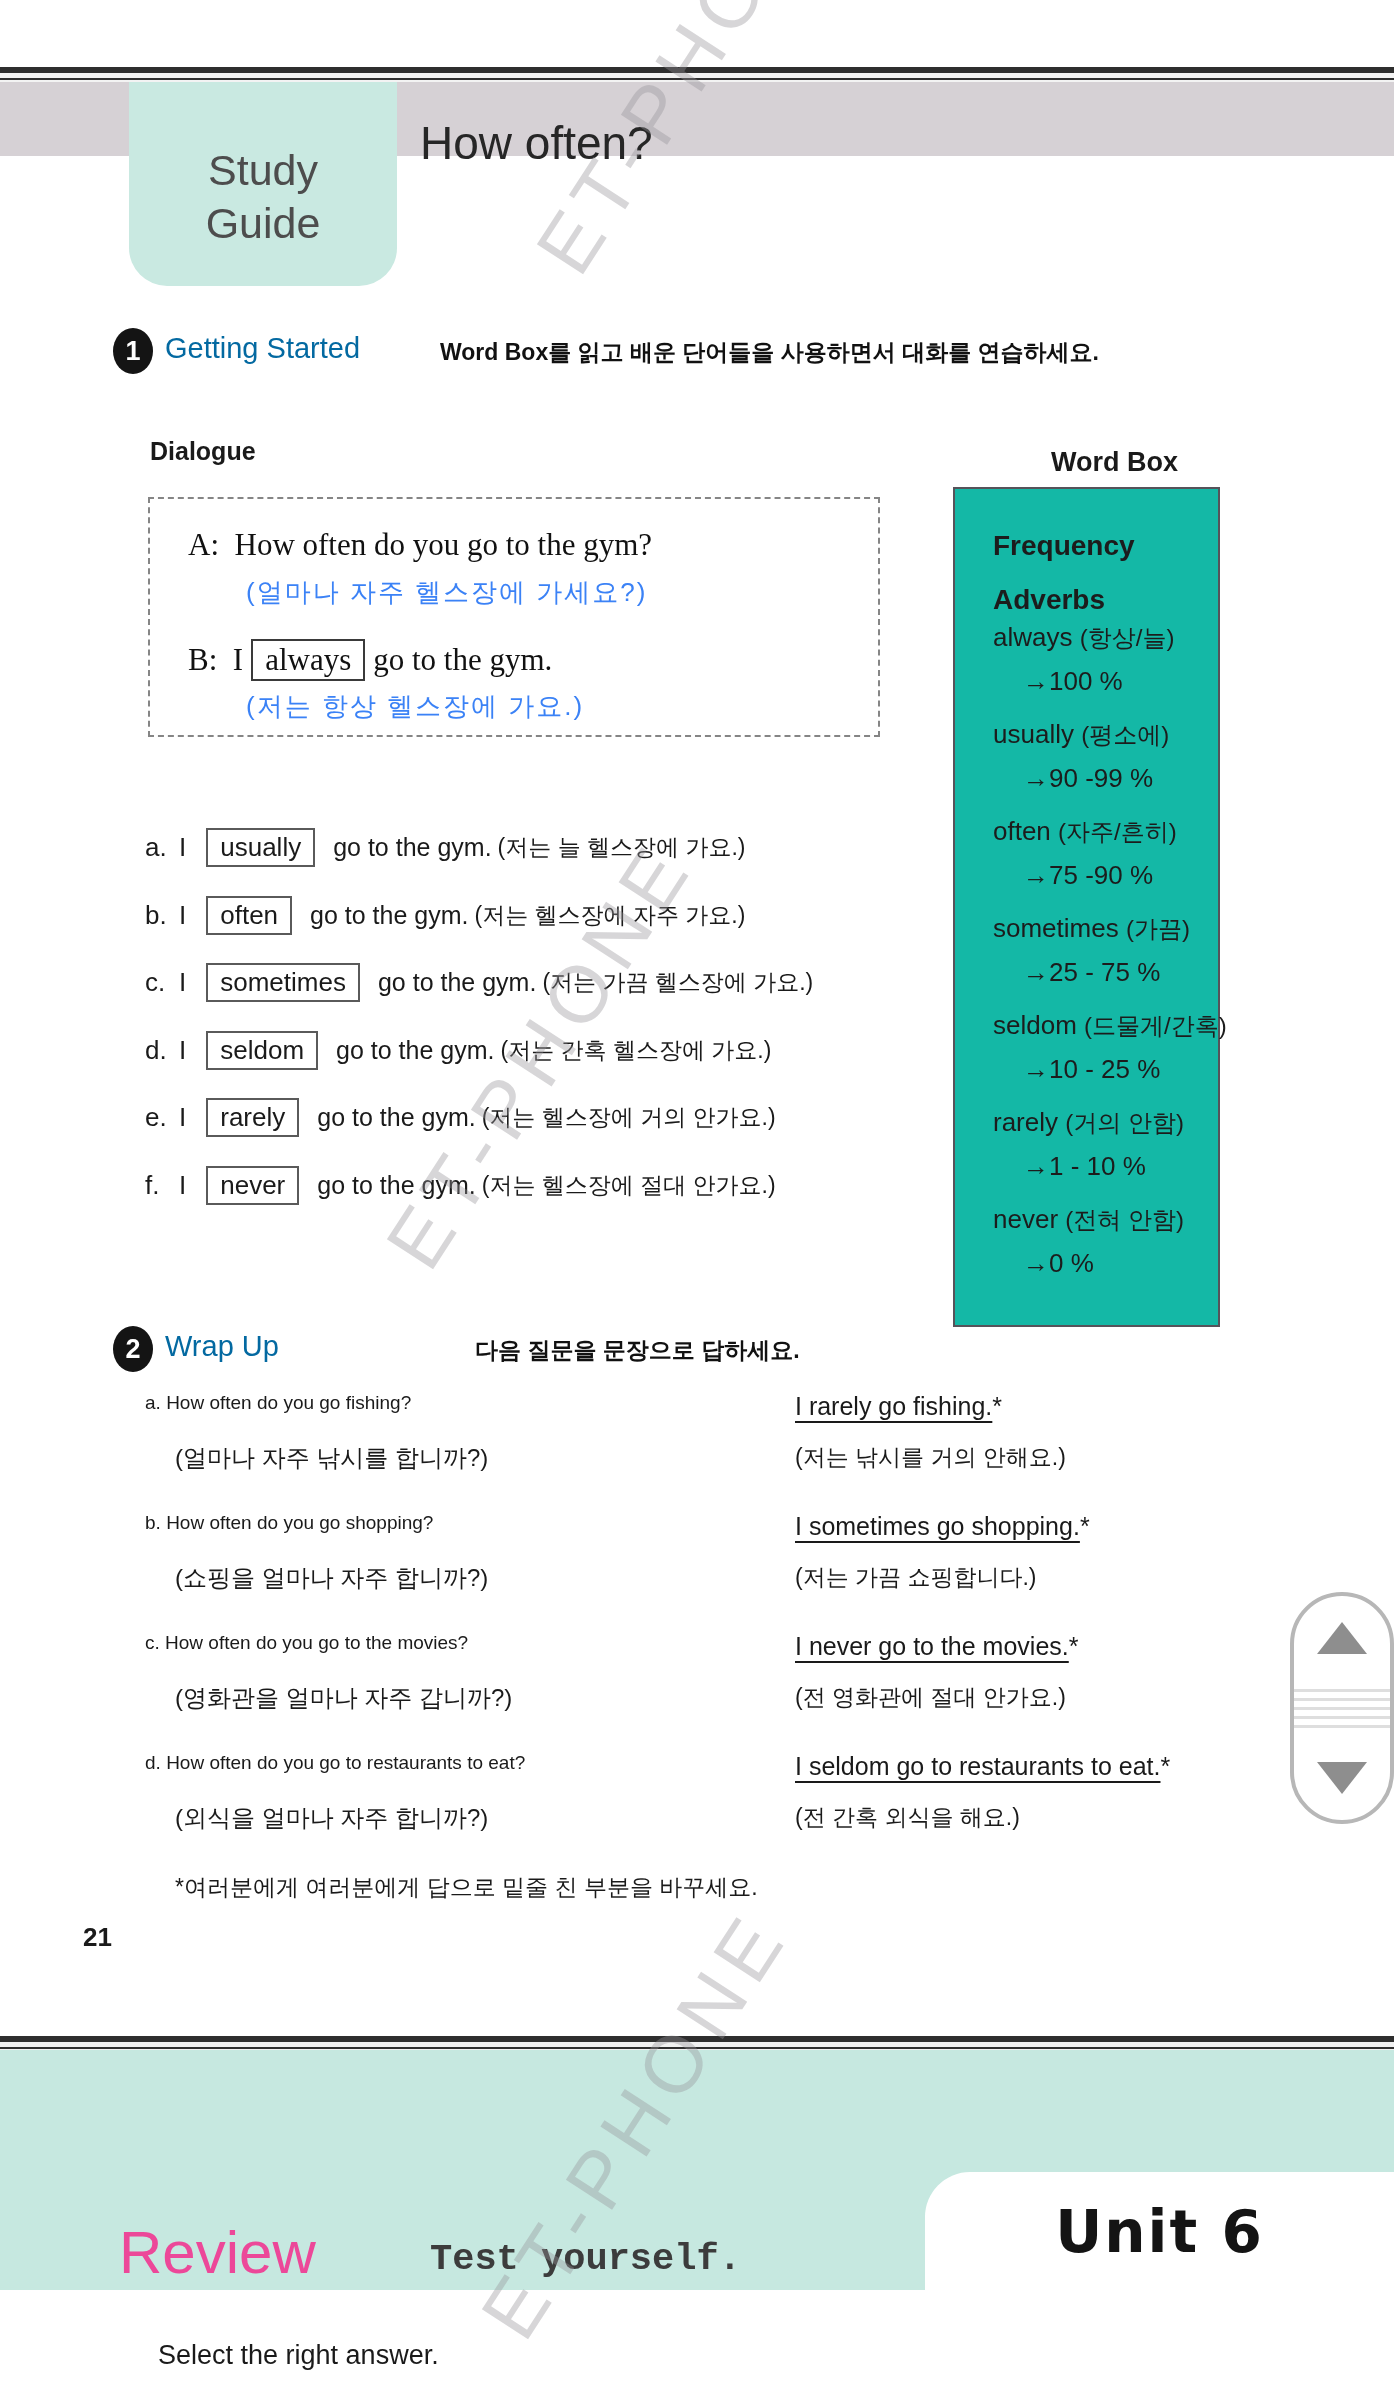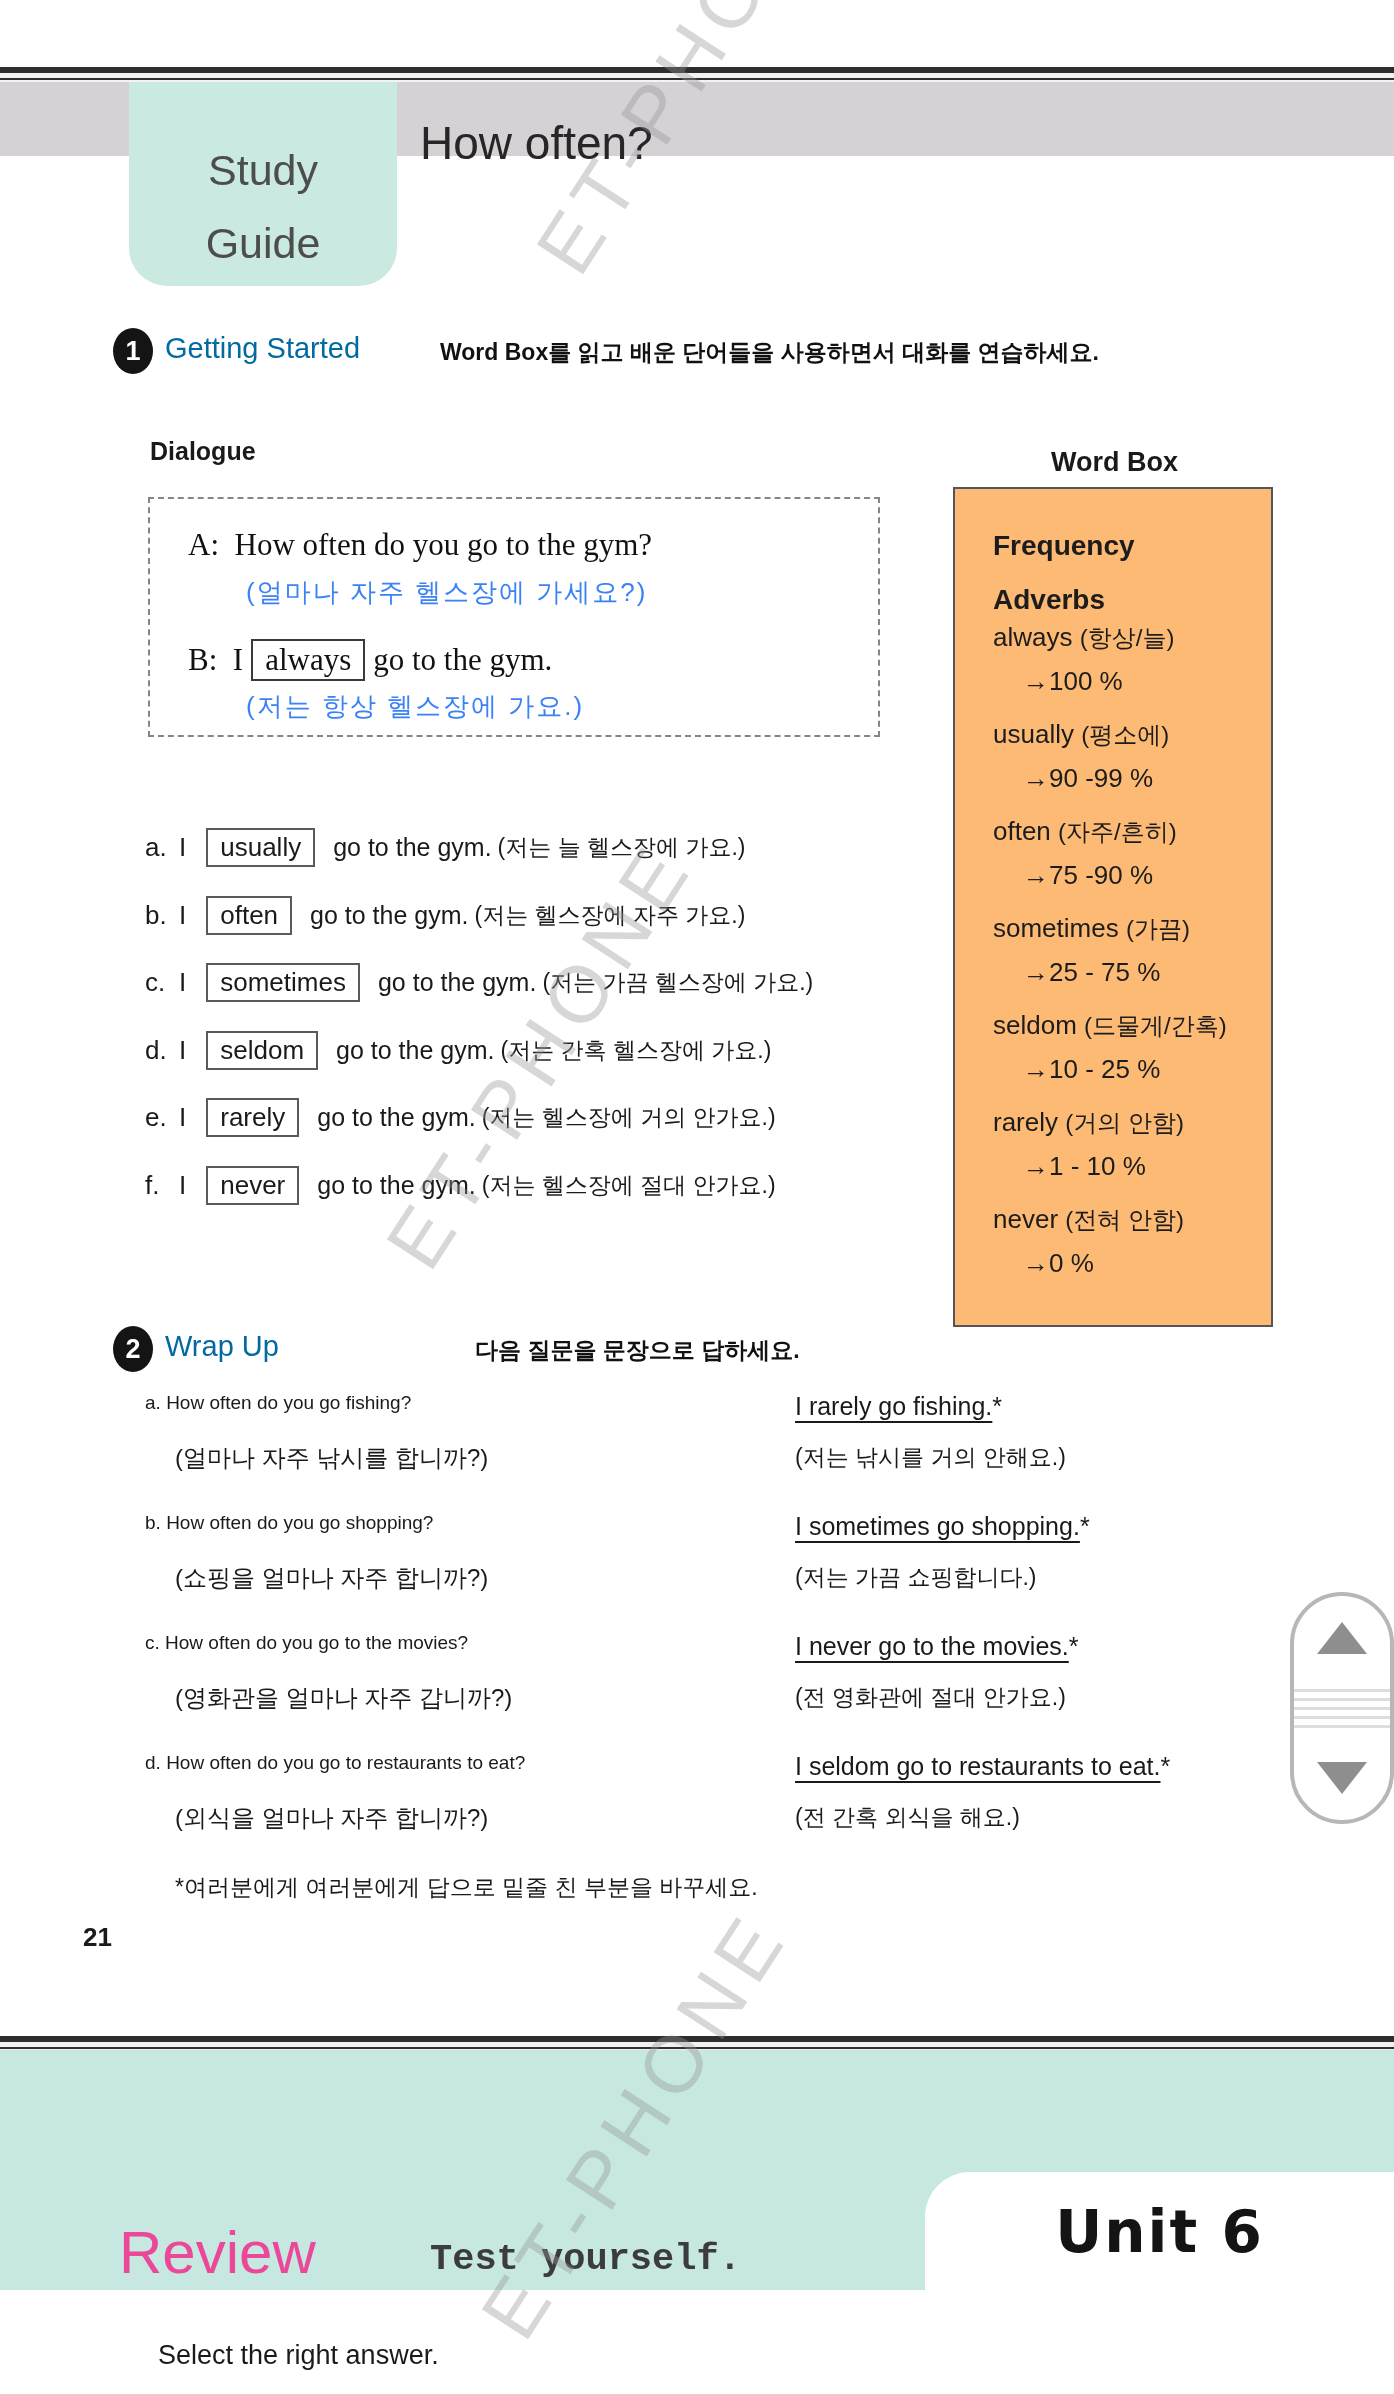--- a/index.html
+++ b/index.html
@@ -13,43 +13,43 @@
   
   .rule-top { position:absolute; left:0; top:67px; width:100%; height:15px; background:#f3f3f3; z-index:2; }
   .rule-top .thick { position:absolute; top:0; left:0; width:100%; height:6px; background:#2e2e2e; }
   .rule-top .thin  { position:absolute; top:11px; left:0; width:100%; height:2px; background:#2e2e2e; }
 
   .gray-band { position:absolute; left:0; top:82px; width:100%; height:74px; background:#d6d1d5; z-index:1; }
 
   .badge { position:absolute; left:129px; top:82px; width:268px; height:204px; background:#c9e9e1;
            border-radius:0 0 38px 38px; z-index:3; display:flex; flex-direction:column;
            align-items:center; justify-content:center; padding-top:26px; }
-  .badge .line { font-size:43px; line-height:53px; color:#4d4d4d;margin-top:20px; }
+  .badge .line { font-size:43px; line-height:53px; color:#4d4d4d; }
 
   .page-title { position:absolute; left:420px; top:116px; font-size:46px; color:#262626; z-index:3; }
 
   
   .sec-circle { position:absolute; width:40px; height:46px; border-radius:50%; background:#141414;
                 color:#fff; font-weight:bold; font-size:27px; display:flex; align-items:center; justify-content:center; z-index:4; }
   .sec-title { position:absolute; font-size:29px; font-weight:normal; color:#0369a1; z-index:4; }
   .sec-ko { position:absolute; font-size:23px; font-weight:bold; color:#111; z-index:4; }
 
   .dialogue-label { position:absolute; left:150px; top:437px; font-size:25px; font-weight:bold; }
 
   .dialogue-box { position:absolute; left:148px; top:497px; width:732px; height:240px;
                   border:2px dashed #858585; z-index:4; background:transparent; }
   .dlg-line { position:absolute; font-family:"Liberation Serif", serif; font-size:31px; color:#111; white-space:nowrap; }
   .dlg-ko { position:absolute; font-size:26px; color:#3b82f6; letter-spacing:2px; white-space:nowrap; }
   .dlg-wordbox { display:inline-block; border:2px solid #3a3a3a; padding:1px 12px; margin:0 8px; }
 
   
   .wordbox-title { position:absolute; left:953px; top:447px; width:323px; text-align:center;
                    font-size:27px; font-weight:bold; z-index:4; }
-  .wordbox { position:absolute; left:953px; top:487px; width:320px; height:840px;
-             background:#fdba74; border:2px solid #56535a; z-index:4;text-decoration:underline; }
+  .wordbox { position:absolute; left:953px; top:487px; width:267px; height:840px;
+             background:#14b8a6; border:2px solid #56535a; z-index:4;text-decoration:underline; }
   .wb-heading { position:absolute; left:38px; top:30px; font-size:28px; font-weight:bold; line-height:54px; color:#1c1c1c; }
   .wb-word { position:absolute; left:38px; font-size:26px; color:#1c1c1c; white-space:nowrap; }
   .wb-word .ko { font-size:24px; }
   .wb-pct { position:absolute; left:68px; font-size:26px; color:#1c1c1c; white-space:nowrap; }
 
   
   .item-row { position:absolute; left:145px; display:flex; align-items:center; white-space:nowrap; z-index:4; }
   .item-row .lbl { width:34px; font-size:26px; }
   .item-row .pre { margin-right:20px; font-size:26px; }
   .item-row .wbox { border:2px solid #5a5a5a; padding:2px 12px; font-size:26px; margin-right:18px; }

